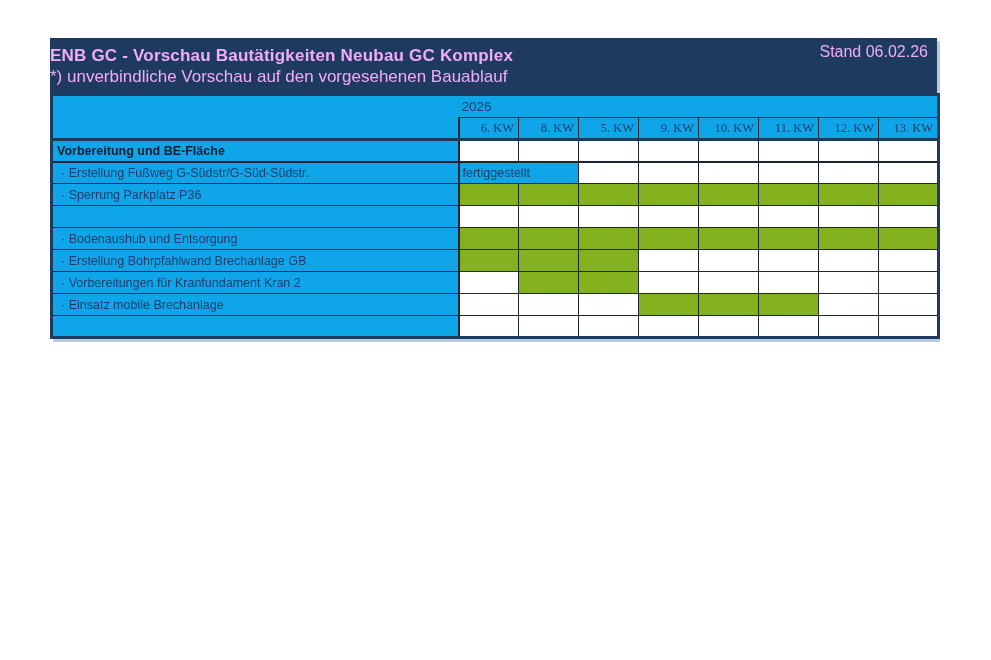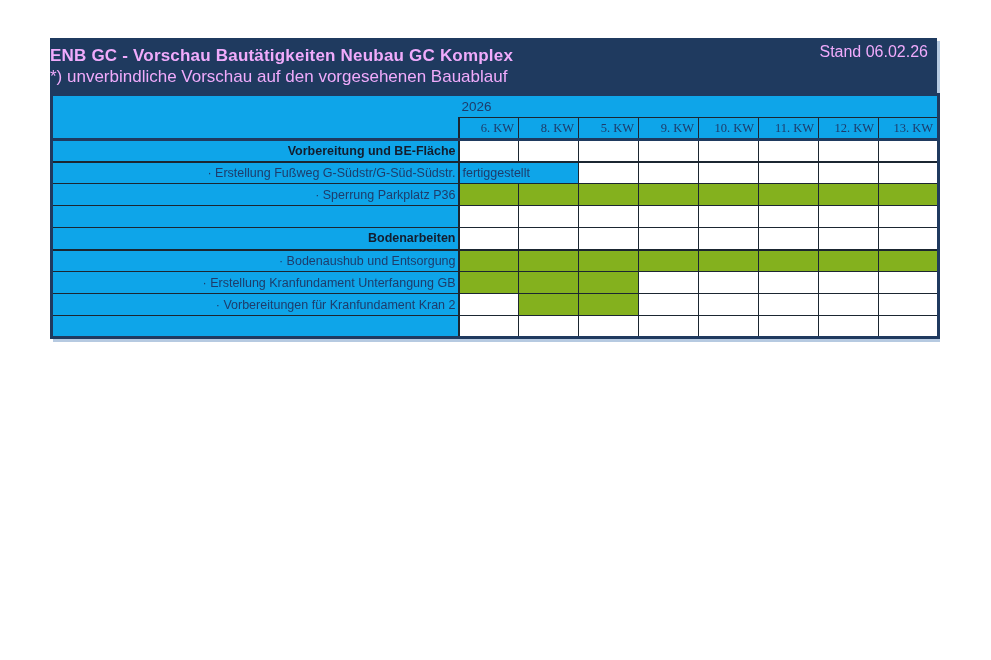--- a/index.html
+++ b/index.html
@@ -55,21 +55,21 @@
   .corner-bottom { border-top: none; border-right: 2px solid var(--grid, #1b2631); }
   td.year-cell {
     border-left: none;
     font-size: 13.5px;
     padding: 0 0 0 3px;
     text-align: left;
   }
   tr.kw-row td { border-bottom: 3px solid var(--navy, #1f3a5f); font-family: Liberation Serif, serif; }
   td.kw-cell { text-align: right; padding: 0 4px 0 0; }
 
-  td.labelcol { border-right: 2px solid var(--grid, #1b2631); text-align: right; }
+  td.labelcol { border-right: 2px solid var(--grid, #1b2631); text-align: left; }
   td.task-label    { padding: 0 2px 0 8px; }
   td.section-label { padding: 0 2px 0 4px; font-weight: bold; color: #131d2e; }
   tr.row-section td { border-bottom-width: 2px; }
 
   td.gcell { background: #ffffff; }
   td.gcell.on { background: var(--green, #84b11e); }
   td.note-cell { text-align: left; padding: 0 0 0 3px; }
 </style>
 </head>
 <body>
@@ -149,61 +149,61 @@
             <td class="labelcol task-label"></td>
             <td class="gcell"></td>
             <td class="gcell"></td>
             <td class="gcell"></td>
             <td class="gcell"></td>
             <td class="gcell"></td>
             <td class="gcell"></td>
             <td class="gcell"></td>
             <td class="gcell"></td>
           </tr>
-          <tr class="body-row row-section">
-            <td class="labelcol section-label">Bodenarbeiten</td>
-            <td class="gcell"></td>
-            <td class="gcell"></td>
-            <td class="gcell"></td>
-            <td class="gcell"></td>
-            <td class="gcell"></td>
-            <td class="gcell"></td>
-            <td class="gcell"></td>
-            <td class="gcell"></td>
-          </tr>
           <tr class="body-row row-task">
             <td class="labelcol task-label">· Bodenaushub und Entsorgung</td>
             <td class="gcell on"></td>
             <td class="gcell on"></td>
             <td class="gcell on"></td>
             <td class="gcell on"></td>
             <td class="gcell on"></td>
             <td class="gcell on"></td>
             <td class="gcell on"></td>
             <td class="gcell on"></td>
           </tr>
           <tr class="body-row row-task">
-            <td class="labelcol task-label">· Erstellung Kranfundament Unterfangung GB</td>
+            <td class="labelcol task-label">· Erstellung Bohrpfahlwand Brechanlage GB</td>
             <td class="gcell on"></td>
             <td class="gcell on"></td>
             <td class="gcell on"></td>
             <td class="gcell"></td>
             <td class="gcell"></td>
             <td class="gcell"></td>
             <td class="gcell"></td>
             <td class="gcell"></td>
           </tr>
           <tr class="body-row row-task">
             <td class="labelcol task-label">· Vorbereitungen für Kranfundament Kran 2</td>
             <td class="gcell"></td>
             <td class="gcell on"></td>
             <td class="gcell on"></td>
             <td class="gcell"></td>
             <td class="gcell"></td>
             <td class="gcell"></td>
+            <td class="gcell"></td>
+            <td class="gcell"></td>
+          </tr>
+          <tr class="body-row row-task">
+            <td class="labelcol task-label">· Einsatz mobile Brechanlage</td>
+            <td class="gcell"></td>
+            <td class="gcell"></td>
+            <td class="gcell"></td>
+            <td class="gcell on"></td>
+            <td class="gcell on"></td>
+            <td class="gcell on"></td>
             <td class="gcell"></td>
             <td class="gcell"></td>
           </tr>
           <tr class="body-row row-spacer">
             <td class="labelcol task-label"></td>
             <td class="gcell"></td>
             <td class="gcell"></td>
             <td class="gcell"></td>
             <td class="gcell"></td>
             <td class="gcell"></td>

